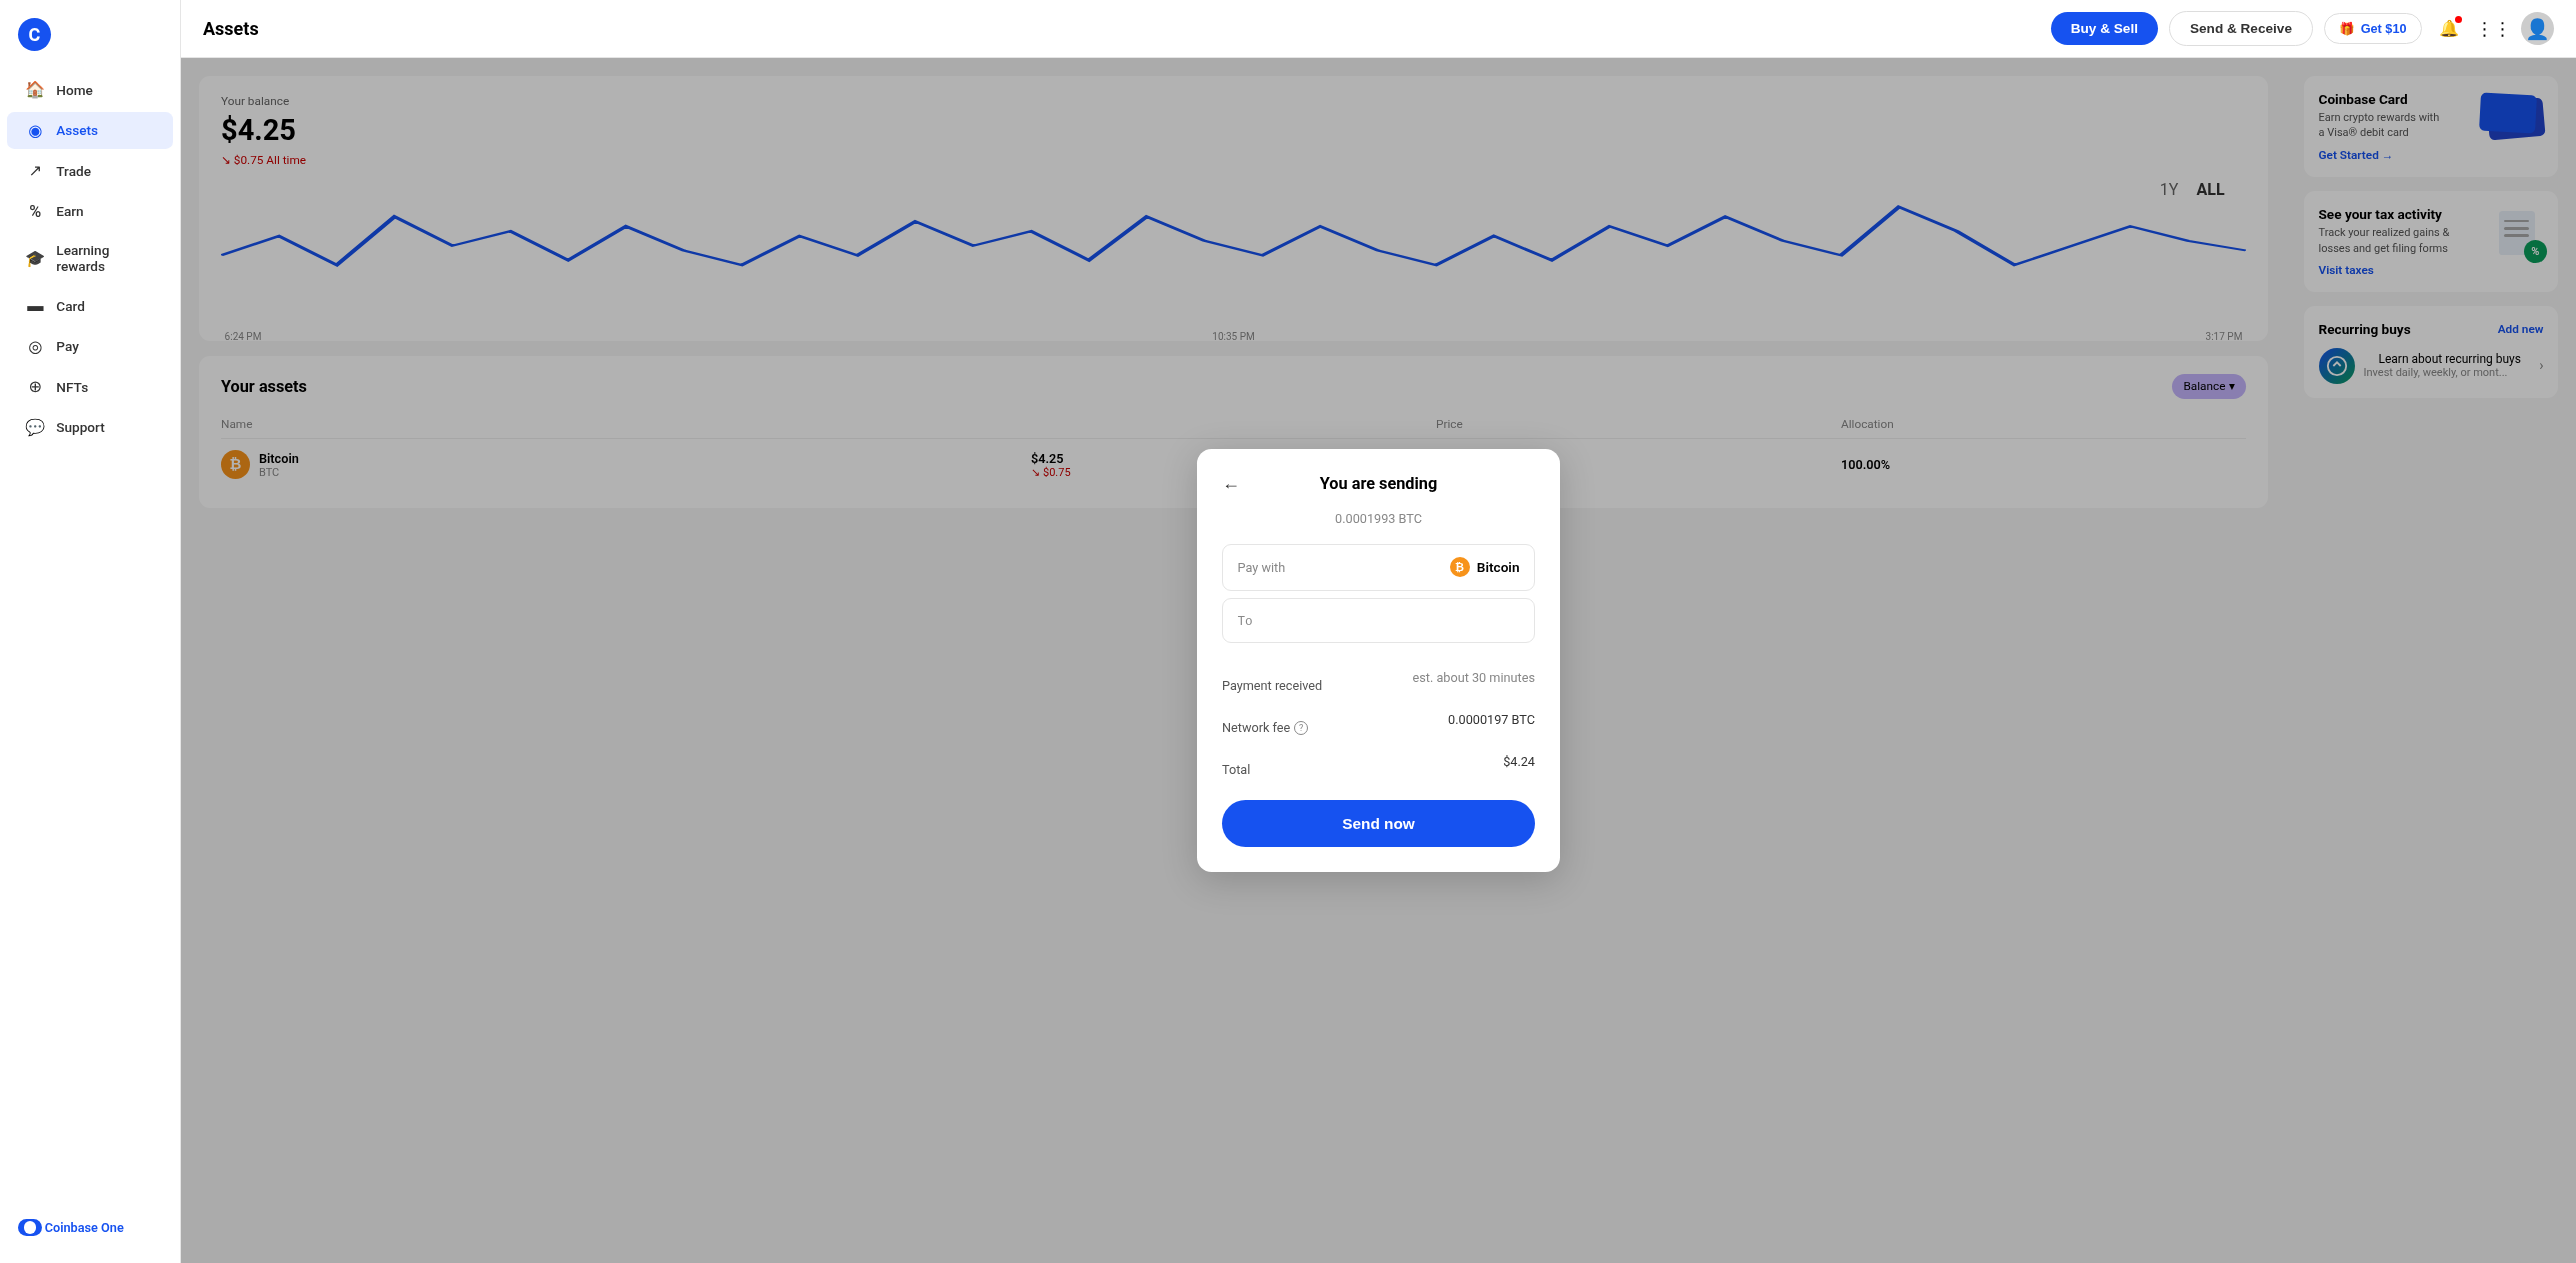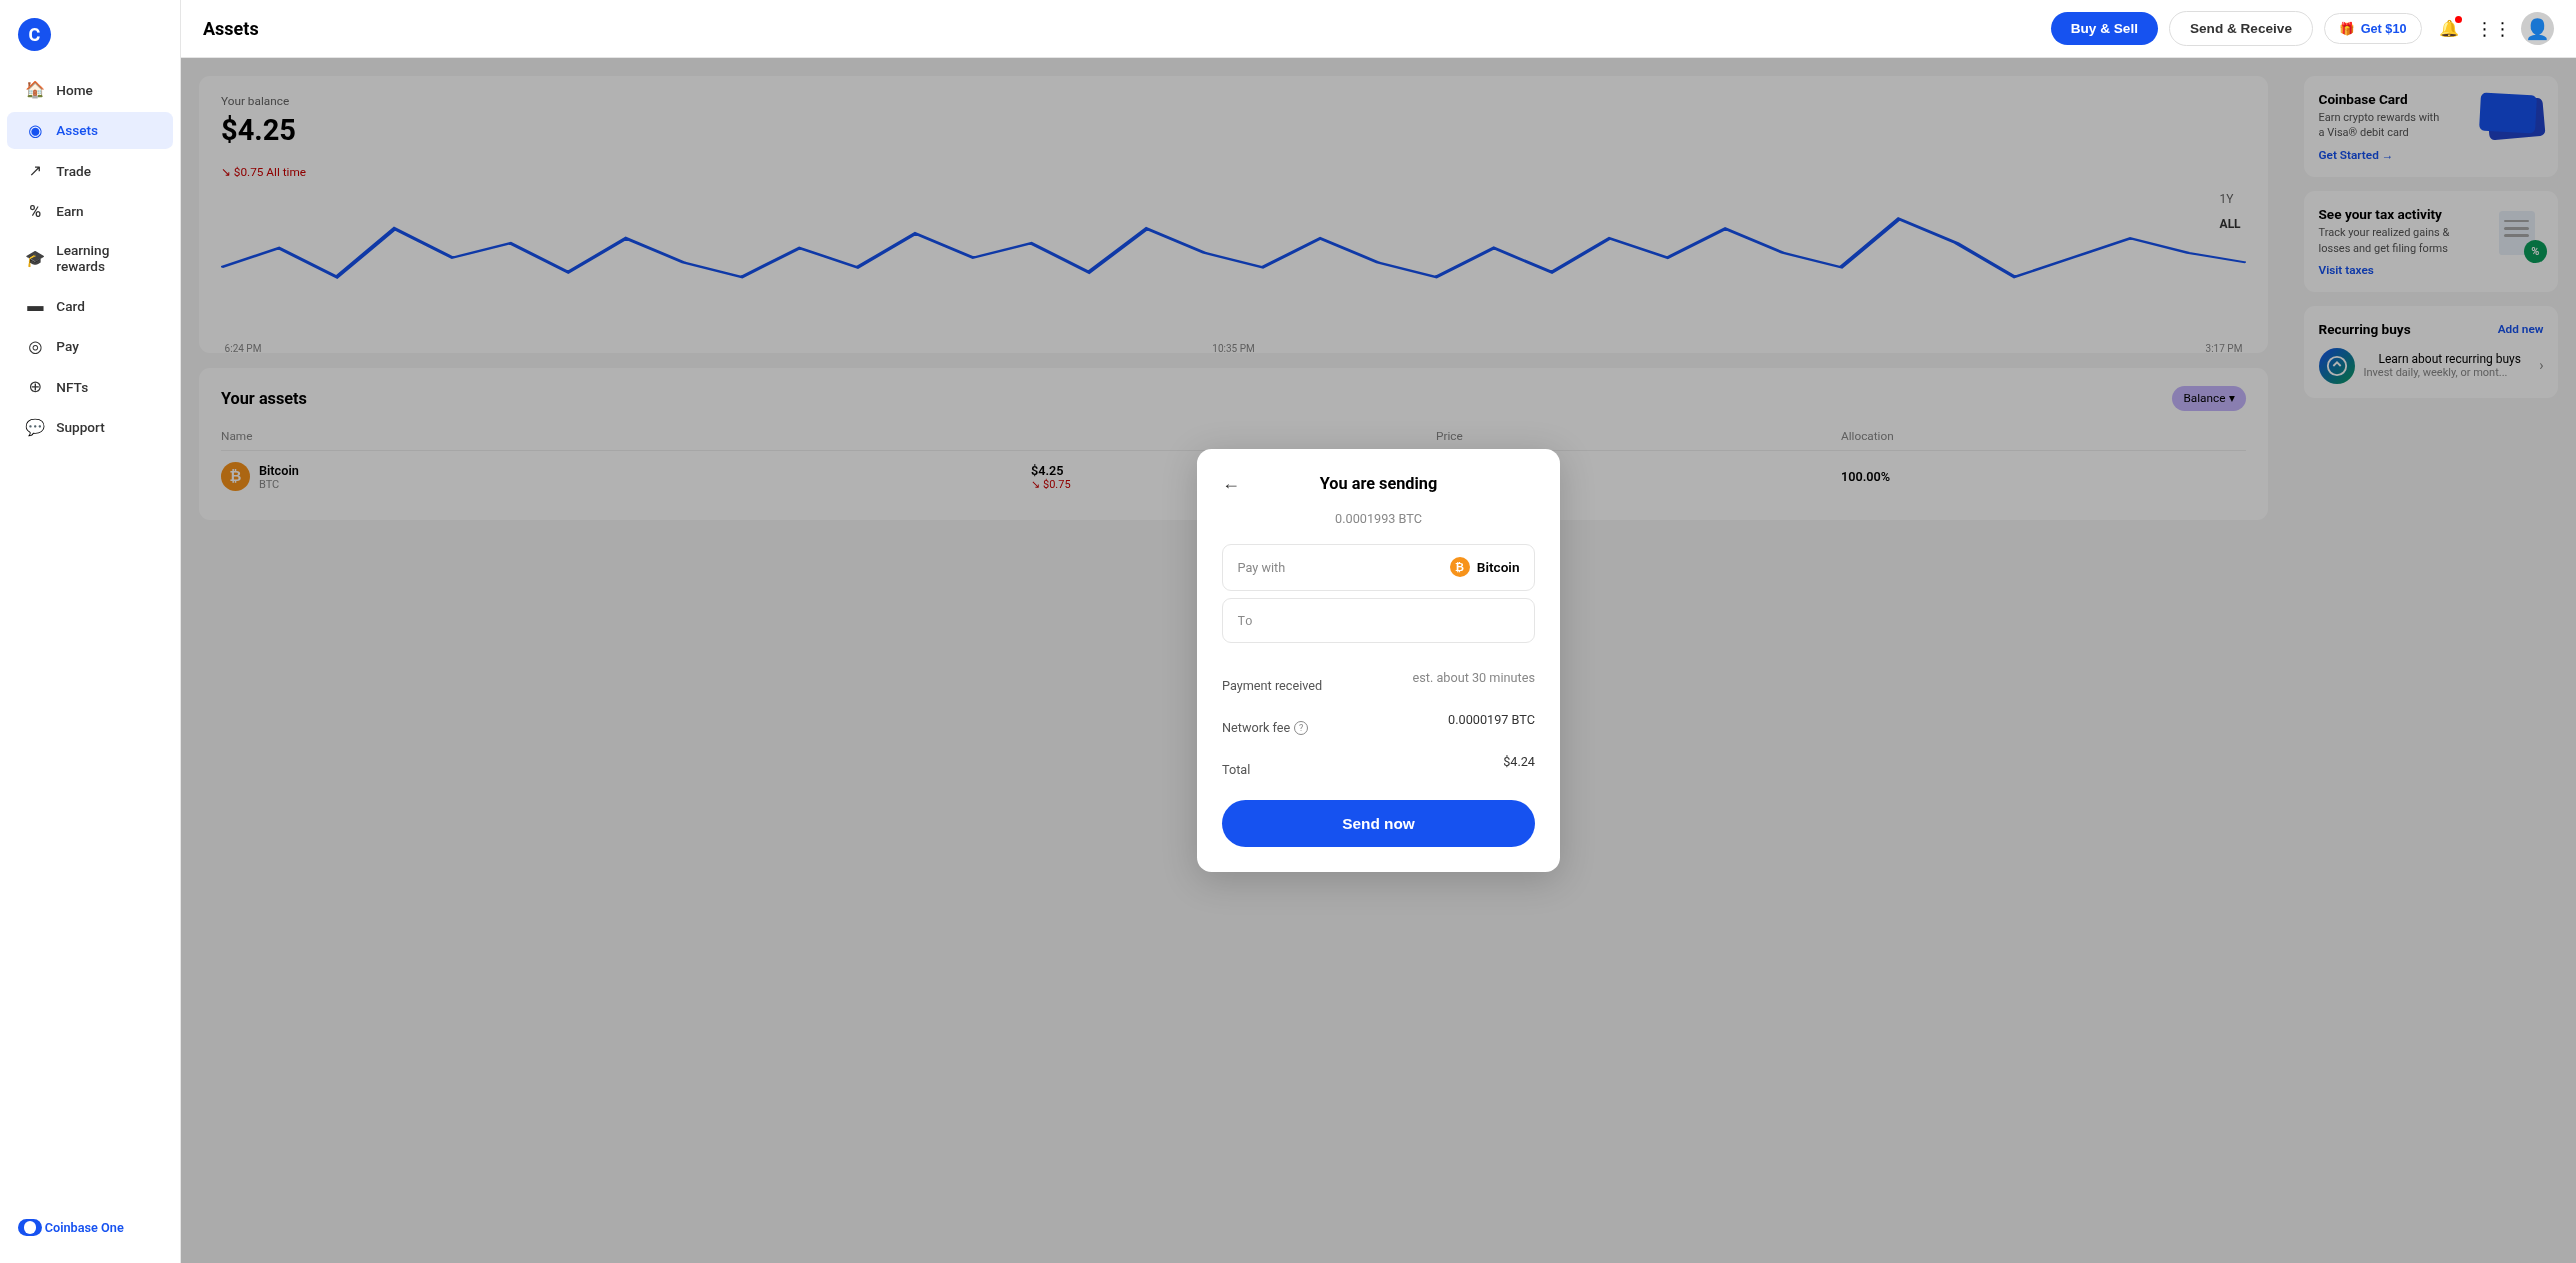--- a/index.html
+++ b/index.html
@@ -181,46 +181,45 @@
 
     
     .balance-card {
       background: #fff;
       border-radius: 11px;
       padding: 18px 22px;
       margin-bottom: 14.5px;
     }
     .balance-label { color: #666; font-size: 11.8px; margin-bottom: 5.4px; }
     .balance-amount { font-size: 29px; font-weight: 700; }
-    .balance-change { color: #c00; font-size: 11.8px; margin-top: 18px; }
+    .balance-change { color: #c00; font-size: 11.8px; margin-top: 6px; }
 
     
     .chart-area {
       height: 145px;
       position: relative;
       margin-top: 11px;
     }
     .chart-svg { width: 100%; height: 100%; }
     .chart-times {
       display: flex;
       justify-content: space-between;
       color: #888;
       font-size: 10px;
       margin-top: 3.6px;
       padding: 0 3.6px;
     }
     .chart-tabs {
       position: absolute;
       top: 0;
-      right: 0;
+      right: 16px;
       display: flex;
       gap: 7.3px;
-      font-size: 12px;
+      font-size: 16px;
       color: #666;
-      flex-direction: column;
     }
     .chart-tab { cursor: pointer; padding: 1.8px 5.4px; }
     .chart-tab.active { font-weight: 700; color: #333; }
 
     
     .assets-card {
       background: #fff;
       border-radius: 11px;
       padding: 18px 22px;
     }

